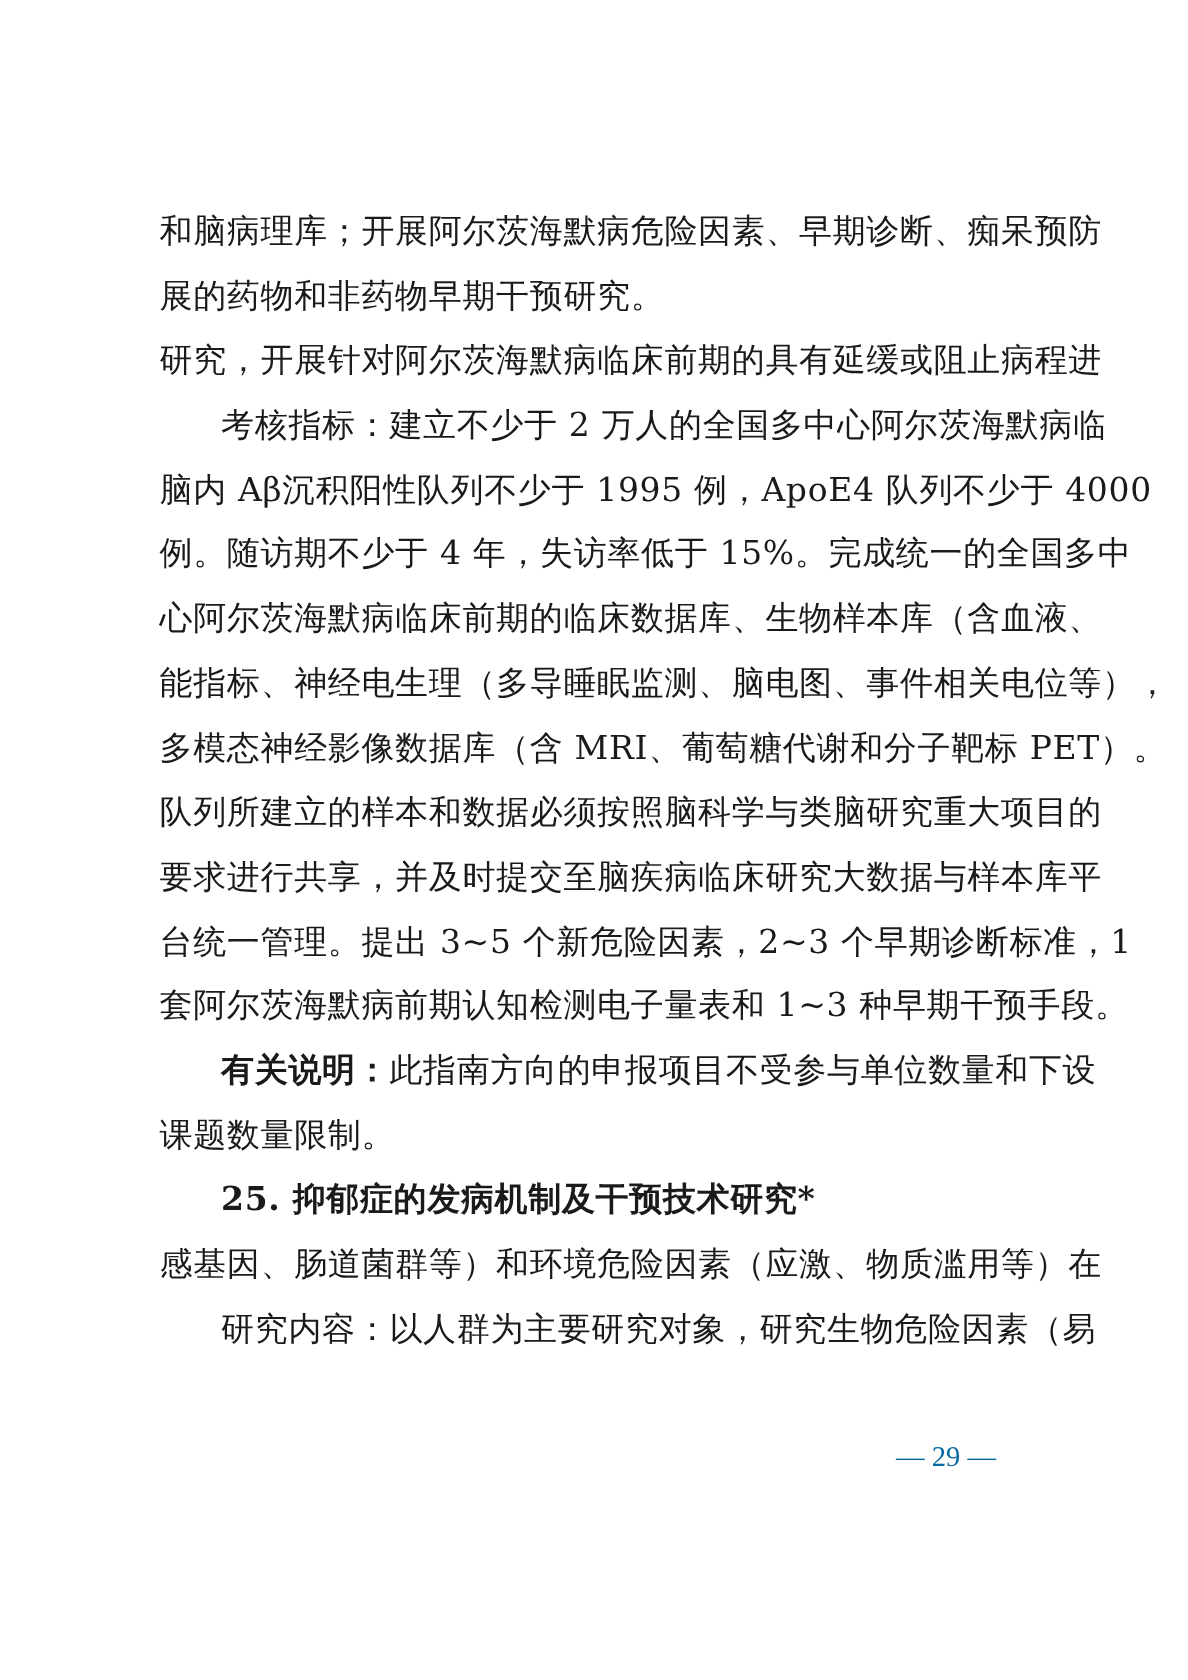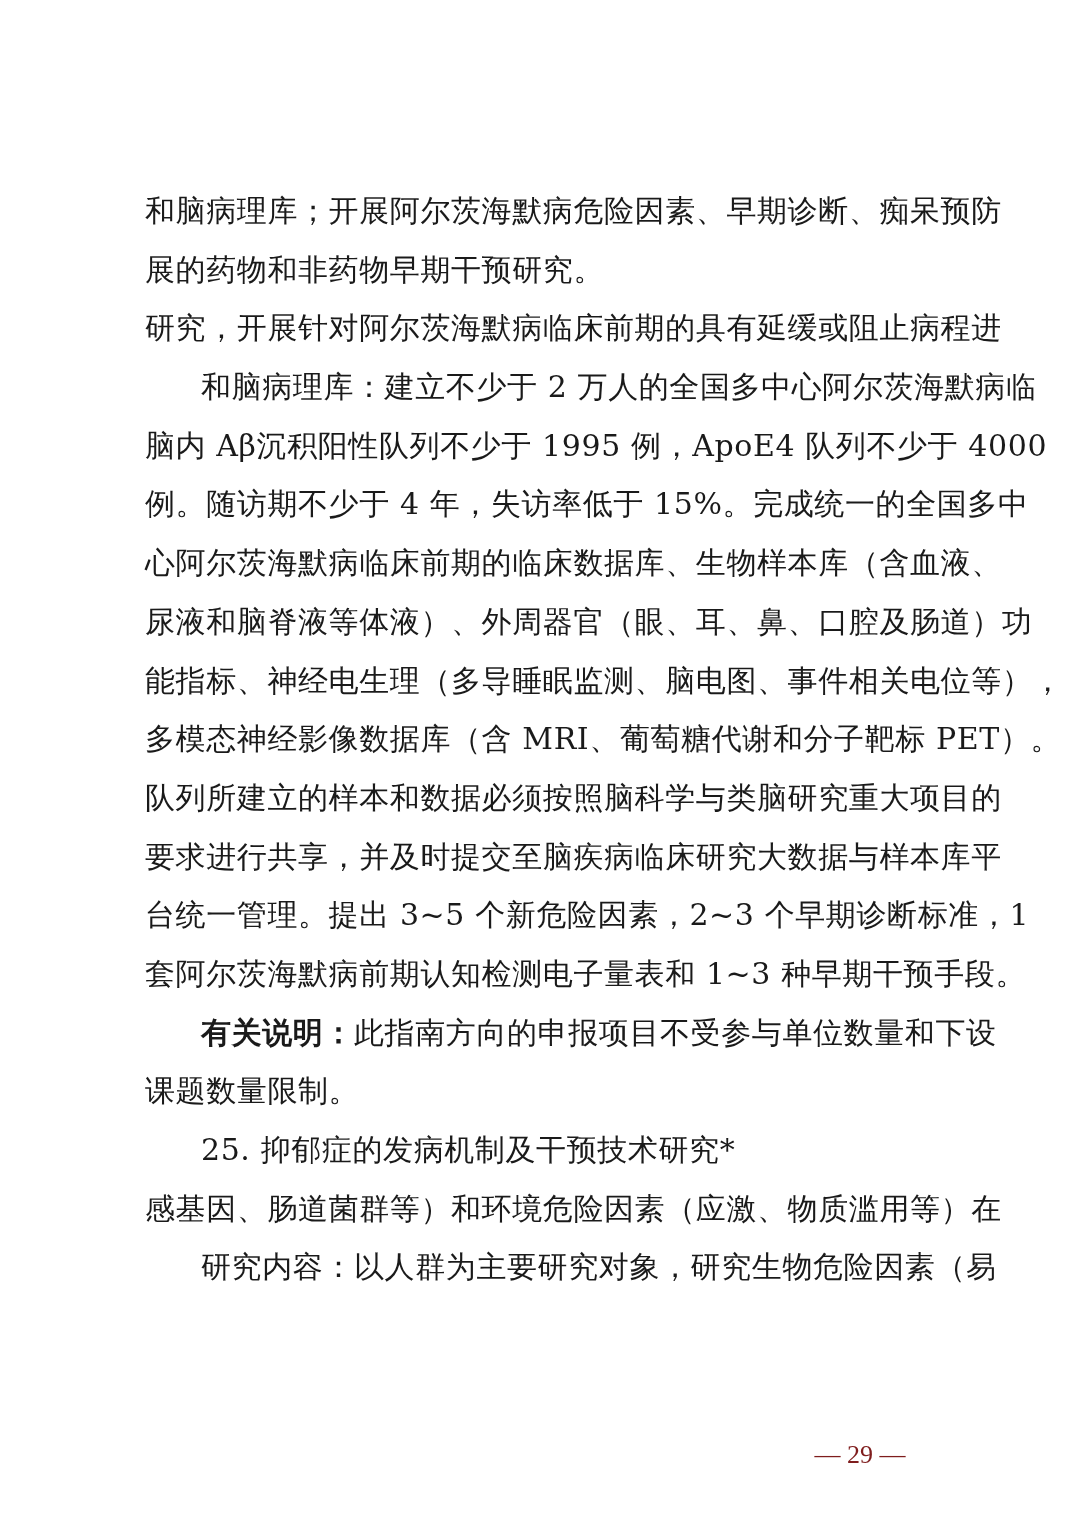--- a/index.html
+++ b/index.html
@@ -35,48 +35,47 @@
       text-align-last: left;
     }
     .indent {
       padding-left: 56px;
     }
     .label-bold {
       font-weight: bold;
       margin-top: 24px;
     }
     .heading {
-      font-weight: normal;
+      font-weight: bold;
       text-align-last: left;
     }
     .footer {
       position: absolute;
-      top: 1440px;
+      top: 1310px;
       left: 780px;
       width: 160px;
       text-align: center;
       font-family: "Liberation Serif", "DejaVu Serif", serif;
       font-size: 26px;
-      color: #7f1d1d;
+      color: #0369a1;
     }
   </style>
 </head>
 <body>
 
 <div class="page">
 
   <div class="line">和脑病理库；开展阿尔茨海默病危险因素、早期诊断、痴呆预防</div>
   <div class="line last">展的药物和非药物早期干预研究。</div>
   <div class="line">研究，开展针对阿尔茨海默病临床前期的具有延缓或阻止病程进</div>
 
-  <div class="line indent"><span>和脑病理库：</span><span>建立不少于 2 万人的全国多中心阿尔茨海默病临</span></div>
+  <div class="line indent"><span>考核指标：</span><span>建立不少于 2 万人的全国多中心阿尔茨海默病临</span></div>
   <div class="line">脑内 Aβ沉积阳性队列不少于 1995 例，ApoE4 队列不少于 4000</div>
   <div class="line">例。随访期不少于 4 年，失访率低于 15%。完成统一的全国多中</div>
   <div class="line">心阿尔茨海默病临床前期的临床数据库、生物样本库（含血液、</div>
-  <div class="line">尿液和脑脊液等体液）、外周器官（眼、耳、鼻、口腔及肠道）功</div>
   <div class="line">能指标、神经电生理（多导睡眠监测、脑电图、事件相关电位等），</div>
   <div class="line">多模态神经影像数据库（含 MRI、葡萄糖代谢和分子靶标 PET）。</div>
   <div class="line">队列所建立的样本和数据必须按照脑科学与类脑研究重大项目的</div>
   <div class="line">要求进行共享，并及时提交至脑疾病临床研究大数据与样本库平</div>
   <div class="line">台统一管理。提出 3~5 个新危险因素，2~3 个早期诊断标准，1</div>
   <div class="line last">套阿尔茨海默病前期认知检测电子量表和 1~3 种早期干预手段。</div>
 
   <div class="line indent"><span class="label-bold">有关说明：</span><span>此指南方向的申报项目不受参与单位数量和下设</span></div>
   <div class="line last">课题数量限制。</div>
 

